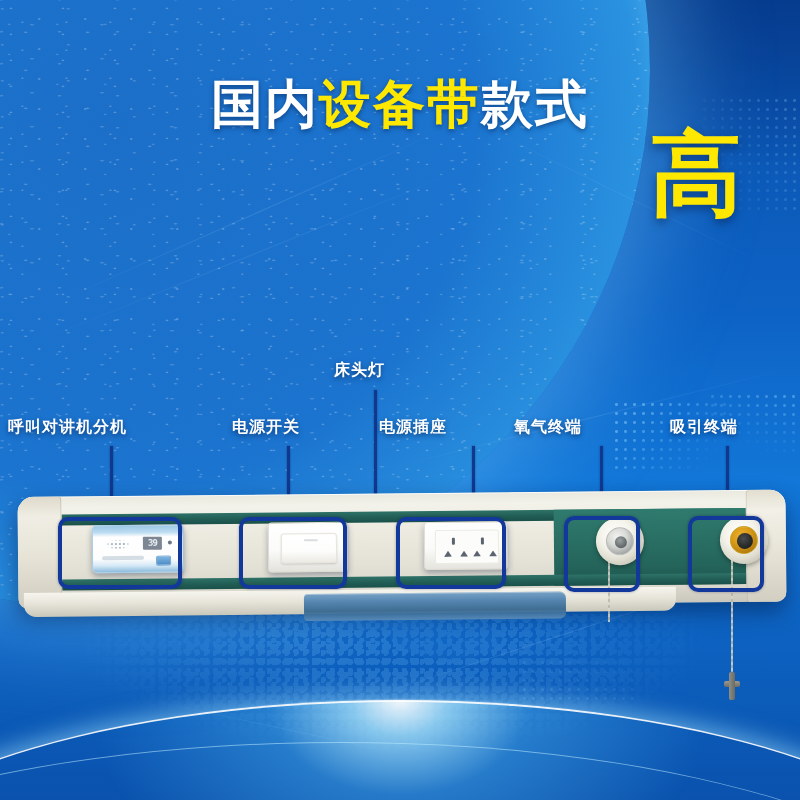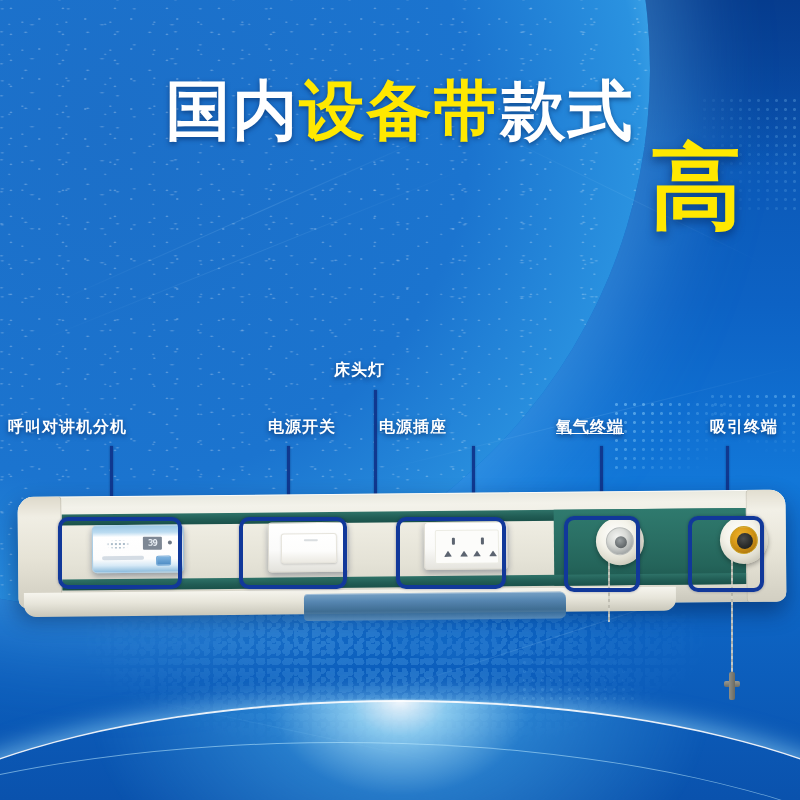--- a/index.html
+++ b/index.html
@@ -117,21 +117,21 @@
   }
   .arc-line2{
     position:absolute; left:-300px; top:742px; width:1280px; height:420px;
     border-radius:50%;
     border-top:1px solid rgba(190,235,255,.55);
   }
 
   
   .headline{ position:absolute; left:0; top:78px; width:800px; text-align:center; }
   .hl-line1{
-    font-size:65px; font-weight:bold; letter-spacing:2px; line-height:1.0;
+    font-size:52px; font-weight:bold; letter-spacing:2px; line-height:1.0;
     white-space:nowrap;
   }
   .hl-line1 .w{ color:#ffffff; text-shadow:0 2px 5px rgba(0,30,80,.55); }
   .hl-line1 .y{ color:#ffe800; text-shadow:0 2px 5px rgba(0,30,80,.55); }
 
   .hl-line2{
     position:relative; margin-top:22px; height:78px;
   }
   .hl-sub{
     position:absolute; left:372px; top:8px;
@@ -364,29 +364,29 @@
   <div class="headline">
     <div class="hl-line1"><span class="w">国内</span><span class="y">设备带</span><span class="w">款式</span></div>
     <div class="hl-line2">
       <span class="hl-big">高</span>
     </div>
   </div>
 
   <div class="callouts" id="callouts">
       <div class="clabel" style="left: 8px; top: 417px;">呼叫对讲机分机</div>
       <div class="cline" style="left: 110px; top: 446px; height: 74px;"></div>
-      <div class="clabel" style="left: 232px; top: 417px; margin-left: 36px;">电源开关</div>
+      <div class="clabel" style="left: 232px; top: 417px;">电源开关</div>
       <div class="cline" style="left: 287px; top: 446px; height: 74px;"></div>
       <div class="clabel" style="left: 334px; top: 360px;">床头灯</div>
       <div class="cline" style="left: 374px; top: 390px; height: 222px;"></div>
       <div class="clabel" style="left: 379px; top: 417px;">电源插座</div>
       <div class="cline" style="left: 472px; top: 446px; height: 74px;"></div>
-      <div class="clabel" style="left: 556px; top: 417px; text-decoration: underline;">氧气终端</div>
+      <div class="clabel" style="left: 514px; top: 417px;">氧气终端</div>
       <div class="cline" style="left: 600px; top: 446px; height: 100px;"></div>
-      <div class="clabel" style="left: 670px; top: 417px; margin-left: 40px;">吸引终端</div>
+      <div class="clabel" style="left: 670px; top: 417px;">吸引终端</div>
       <div class="cline" style="left: 726px; top: 446px; height: 90px;"></div>
     </div>
 
   <div class="panel-wrap">
     <div class="panel-body">
       <div class="stripe top"></div>
       <div class="teal-field"></div>
       <div class="stripe bot"></div>
       <div class="endcap-l"></div>
       <div class="endcap-r"></div>

